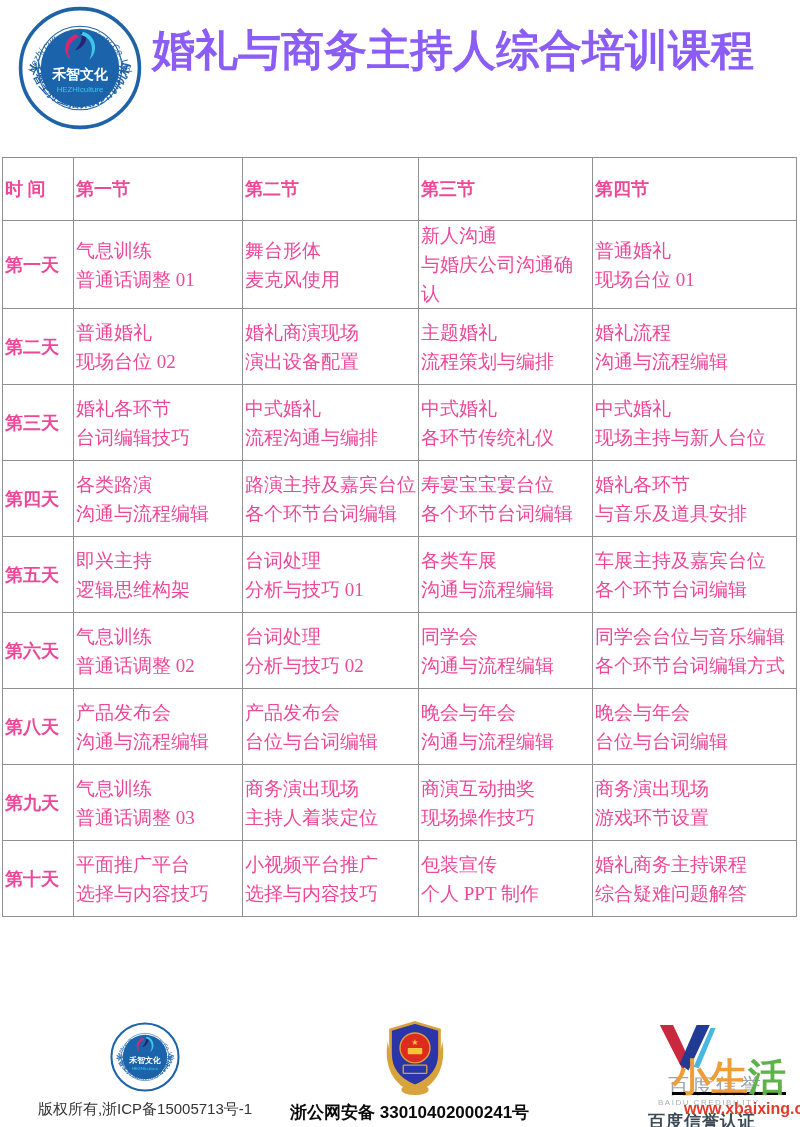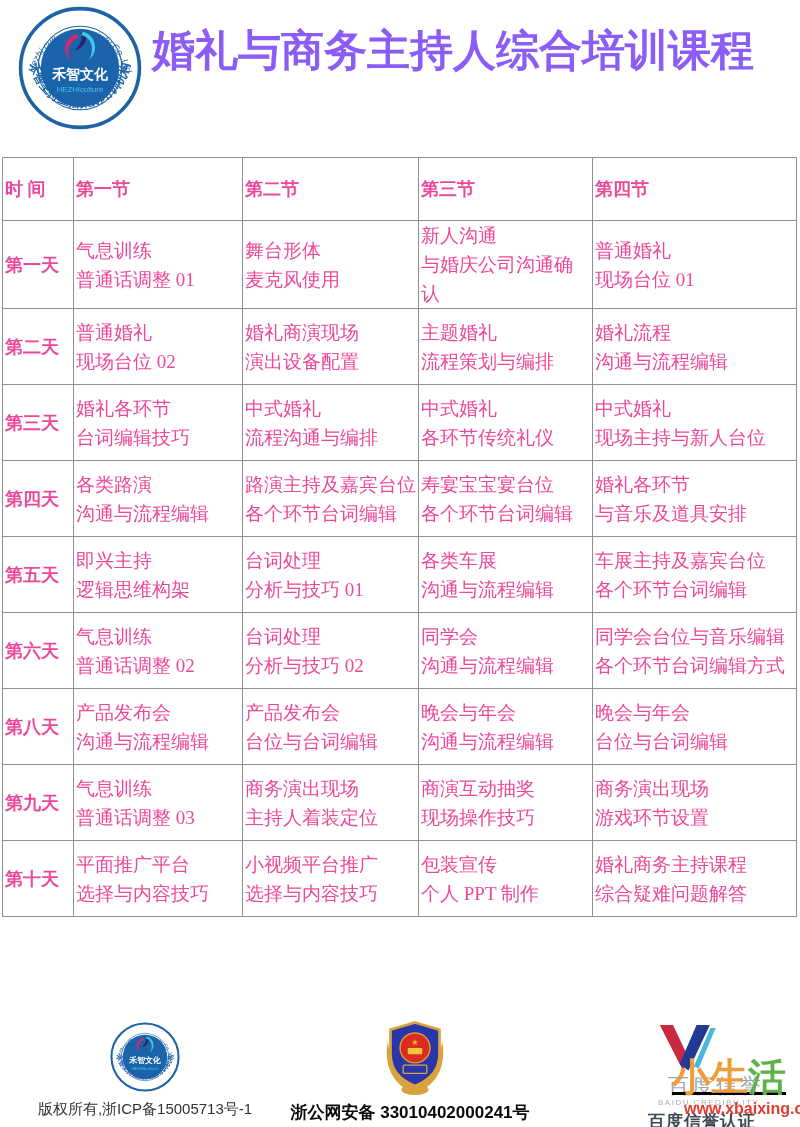--- a/index.html
+++ b/index.html
@@ -35,21 +35,21 @@
   table.schedule td .line{line-height:29px;}
   
   .footer-logo{position:absolute;left:110px;top:1022px;width:70px;height:70px;}
   .copyright{
     position:absolute;left:30px;top:1100px;width:230px;text-align:center;
     font-family:"Liberation Sans","DejaVu Sans",sans-serif;
     font-size:15px;color:#333;white-space:nowrap;
   }
   .badge-wrap{position:absolute;left:378px;top:1018px;width:74px;height:78px;}
   .badge-label{
-    position:absolute;left:290px;top:1101px;width:240px;text-align:center;
+    position:absolute;left:290px;top:1101px;width:240px;
     font-family:"Liberation Sans","DejaVu Sans",sans-serif;
     font-size:17px;font-weight:bold;color:#0a0a0a;white-space:nowrap;
   }
   .baidu-wrap{position:absolute;left:646px;top:1022px;width:150px;height:105px;}
   .baidu-v{position:absolute;left:4px;top:0px;width:74px;height:50px;}
   .baidu-cn{
     position:absolute;left:10px;top:50px;font-size:21px;color:#9aa4ad;
     font-family:"Liberation Sans","DejaVu Sans",sans-serif;letter-spacing:3px;white-space:nowrap;margin-left:12px;
   }
   .baidu-en{

